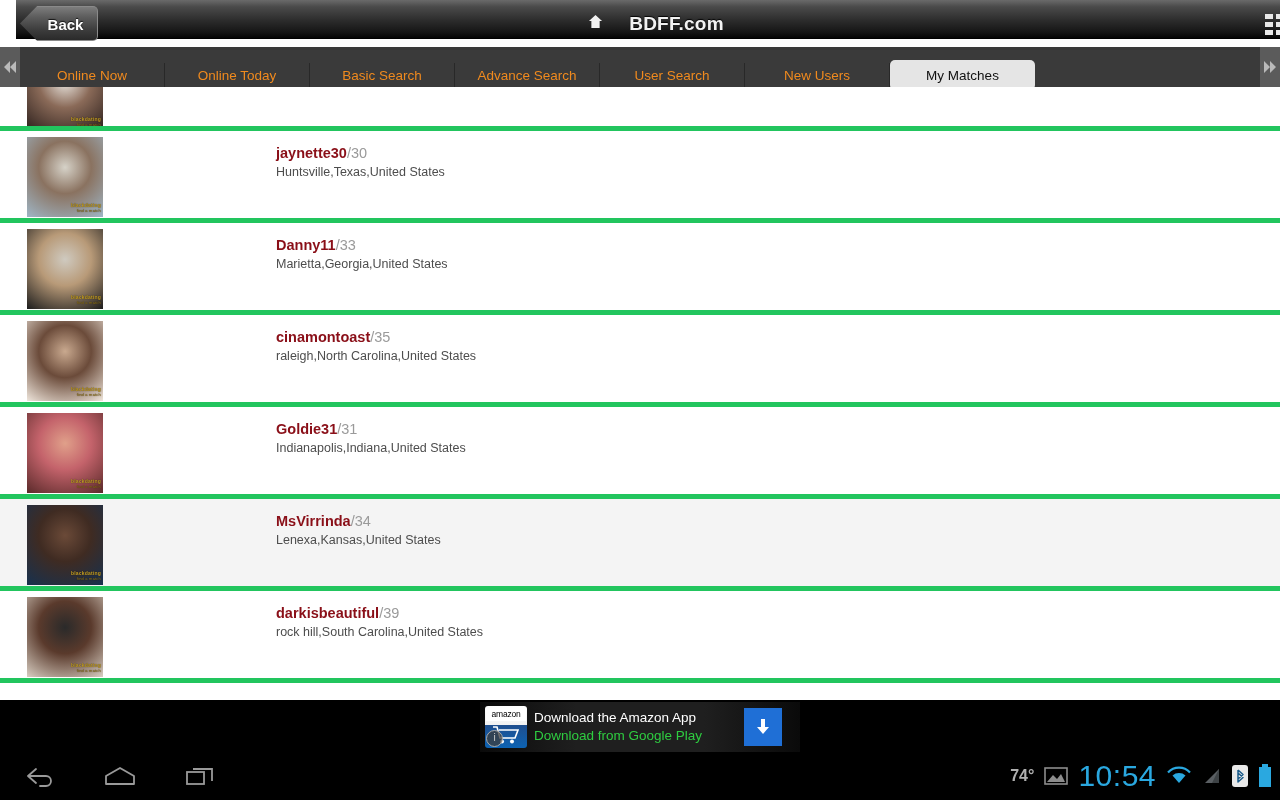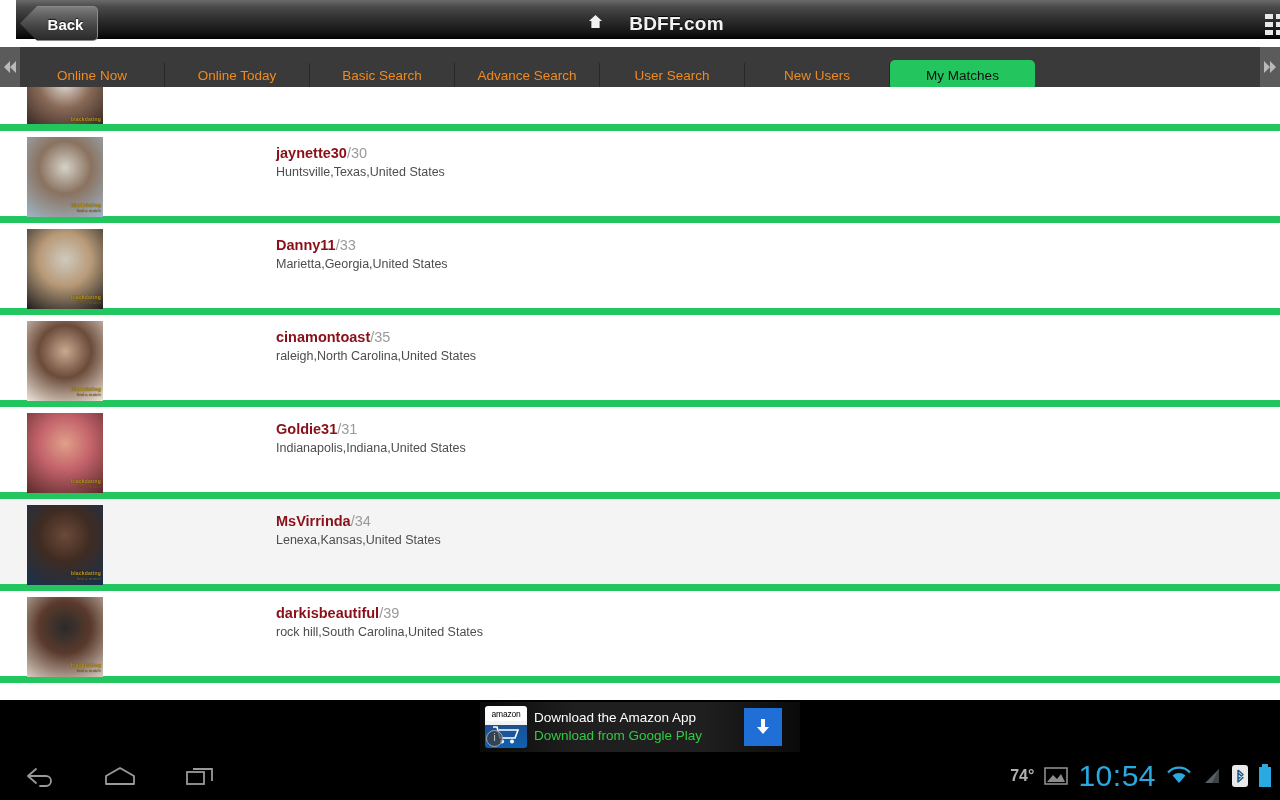--- a/index.html
+++ b/index.html
@@ -133,21 +133,21 @@
     margin-top: 16px;
   }
   .tab.active {
     color: #111111;
     font-weight: normal;
     background: transparent;
     border-right: none;
     position: relative;
   }
   .tab.active .pill {
-    background: #22c55e;
+    background: #e5e5e5;
     border-radius: 5px;
     width: 152px;
     height: 30px;
     display: flex;
     align-items: center;
     justify-content: center;
     font-size: 13.5px;
     color: #101010;
   }
   .tab-filler {
@@ -161,21 +161,21 @@
     left: 0; top: 87px;
     width: 1280px;
     height: 613px;
     background: #ffffff;
     overflow: hidden;
   }
   .row {
     position: relative;
     height: 92px;
     box-sizing: border-box;
-    border-bottom: 7px solid #22c55e;
+    border-bottom: 5px solid #22c55e;
     background: #ffffff;
     cursor: pointer;
   }
   .row.partial {
     height: 44px;
     overflow: hidden;
   }
   .row.highlight { background: #f4f4f4; }
   .thumb-wrap {
     position: absolute;

